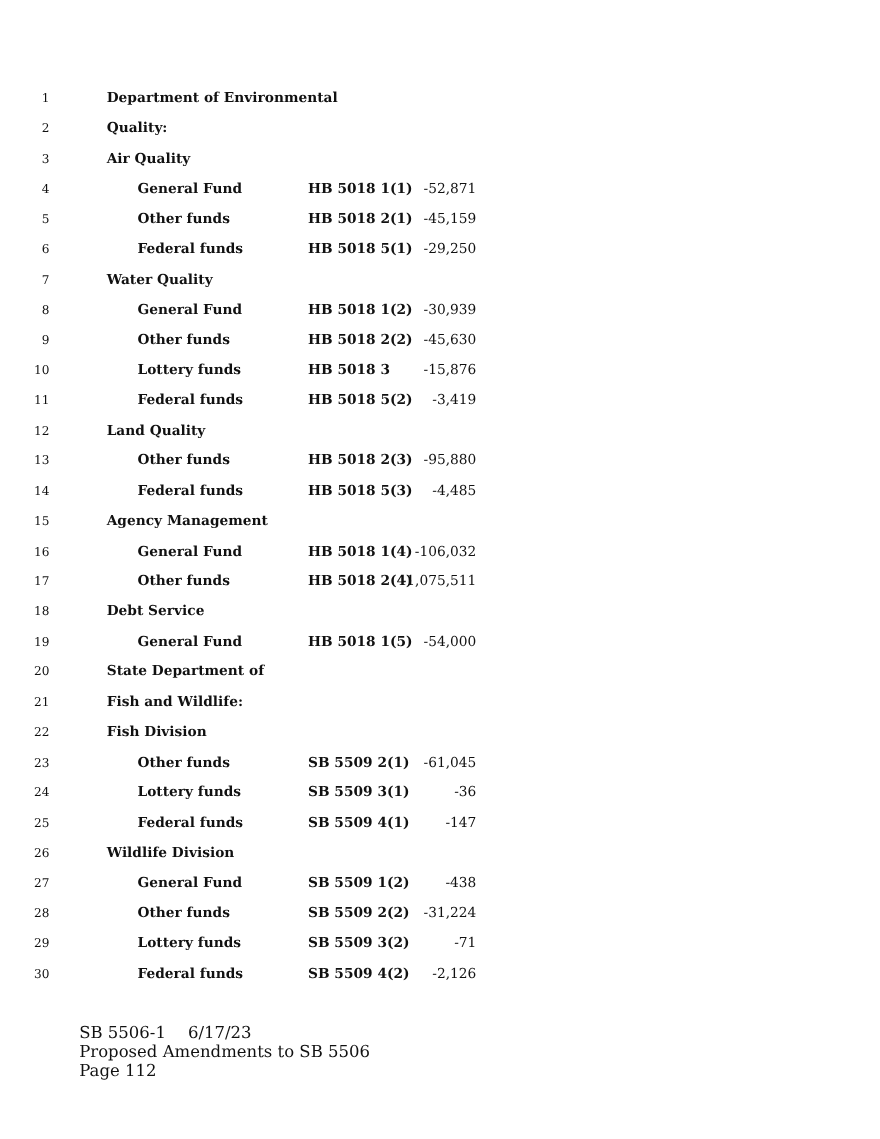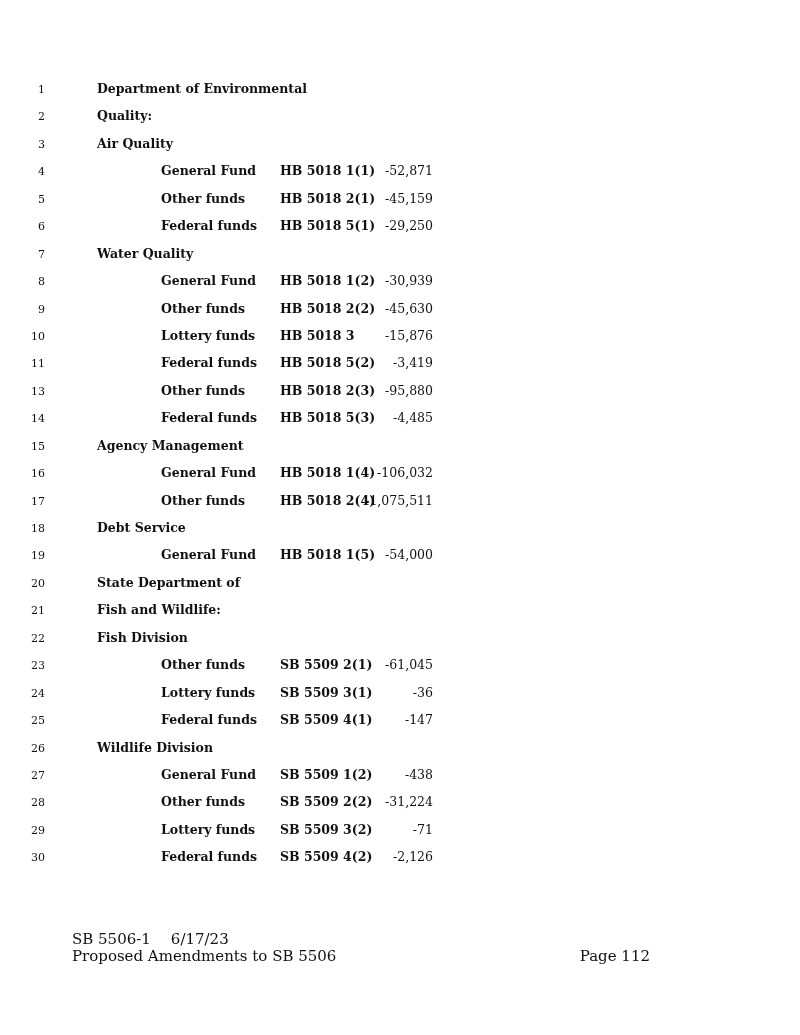--- a/index.html
+++ b/index.html
@@ -41,21 +41,20 @@
     position: absolute;
     left: 97px;
     top: 0;
     font-size: 12.5px;
     font-weight: bold;
     line-height: 14px;
     white-space: nowrap;
   }
   .line-desc.indent {
     left: 125px;
-    margin-left: 36px;
   }
   .line-ref {
     position: absolute;
     left: 280px;
     top: 0;
     font-size: 12.5px;
     font-weight: bold;
     line-height: 14px;
     white-space: nowrap;
   }
@@ -79,20 +78,21 @@
     font-weight: normal;
     line-height: 17px;
     color: #111111;
   }
   .footer-line1 .footer-date {
     margin-left: 20px;
   }
   .footer-line2 {
     display: flex;
     justify-content: space-between;
+    flex-direction: column;
   }
 </style>
 </head>
 <body>
 
 <div class="page">
 
   <div class="content">
 
   <div class="line-row">
@@ -153,20 +153,26 @@
         <span class="line-num">10</span>
         <span class="line-desc indent">Lottery funds</span>
         <span class="line-ref">HB 5018 3</span>
         <span class="line-amount">-15,876</span>
       </div>
       <div class="line-row">
         <span class="line-num">11</span>
         <span class="line-desc indent">Federal funds</span>
         <span class="line-ref">HB 5018 5(2)</span>
         <span class="line-amount">-3,419</span>
+      </div>
+      <div class="line-row">
+        <span class="line-num">12</span>
+        <span class="line-desc">Land Quality</span>
+        <span class="line-ref"></span>
+        <span class="line-amount"></span>
       </div>
       <div class="line-row">
         <span class="line-num">13</span>
         <span class="line-desc indent">Other funds</span>
         <span class="line-ref">HB 5018 2(3)</span>
         <span class="line-amount">-95,880</span>
       </div>
       <div class="line-row">
         <span class="line-num">14</span>
         <span class="line-desc indent">Federal funds</span>

